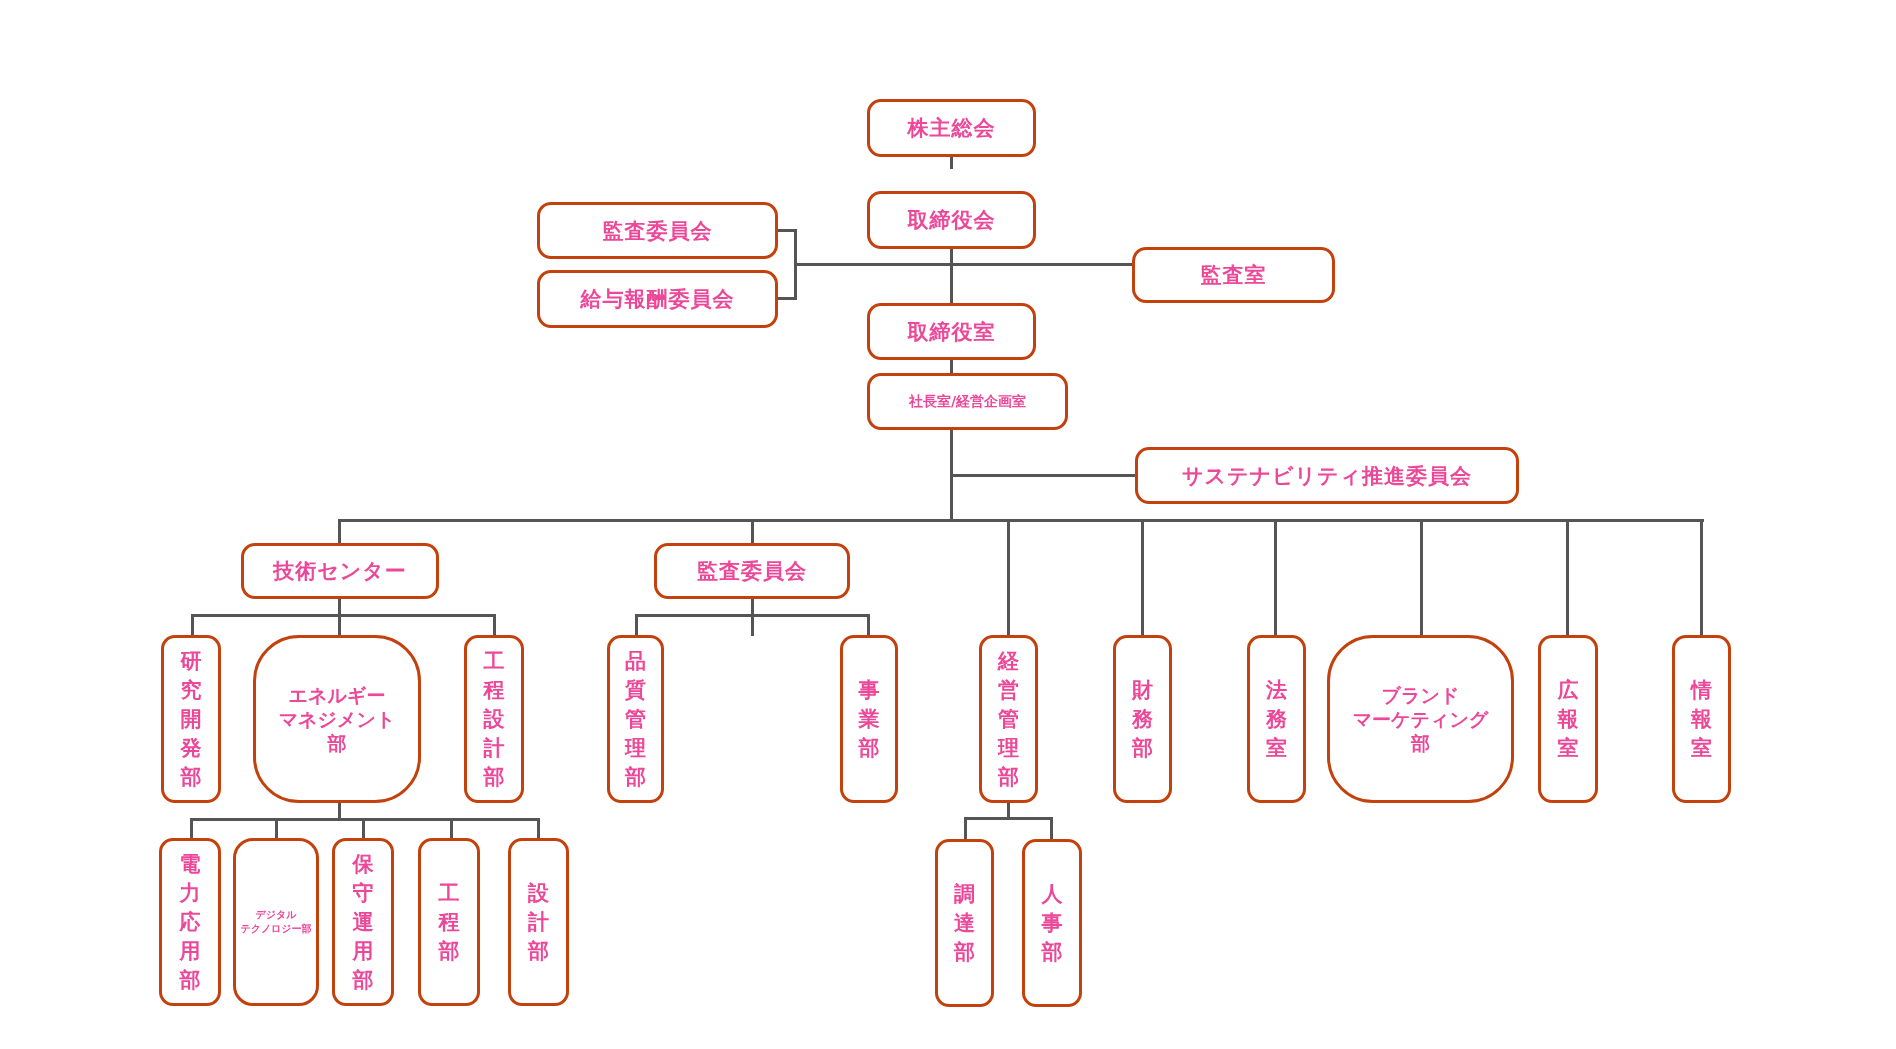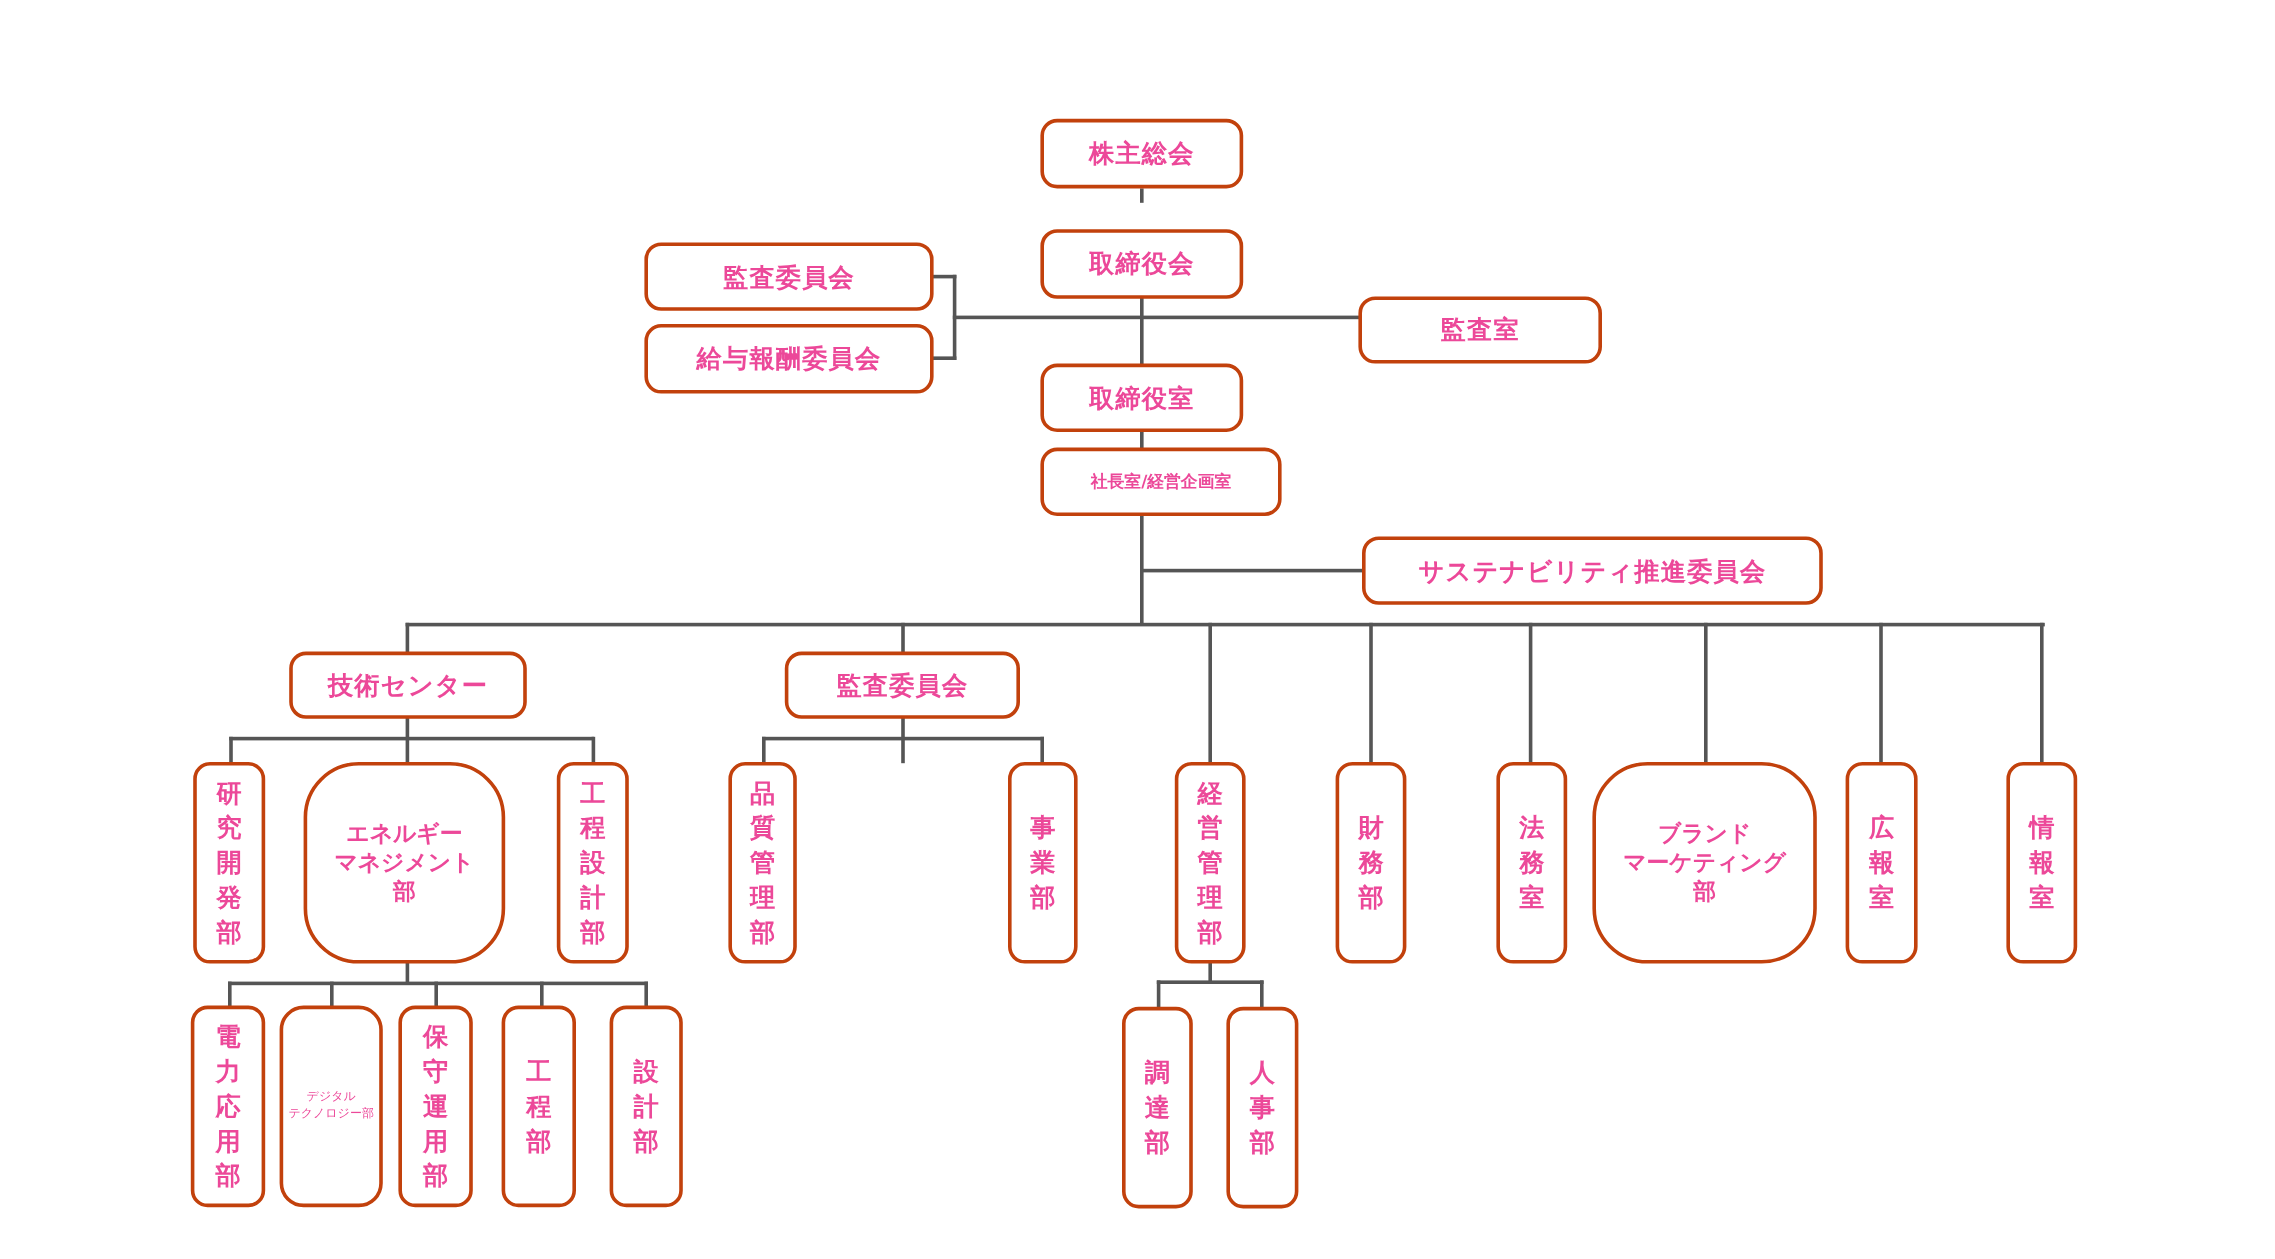--- a/index.html
+++ b/index.html
@@ -6,21 +6,21 @@
   body { width: 1896px; height: 1049px; position: relative; overflow: hidden;
          font-family: "DejaVu Sans", "Liberation Sans", sans-serif; color: #555555; }
   #chart { position: absolute; left: 0; top: 0; width: 1896px; height: 1049px; }
   .line { position: absolute; background: #555555; }
   .box { position: absolute; box-sizing: border-box; border: 3px solid #c2410c; background: #ffffff;
          border-radius: 14px; display: flex; align-items: center; justify-content: center;
          text-align: center; font-weight: bold; color: #ec4899; }
   .box.big { border-radius: 46px; }
   .box.wide { font-size: 21px; letter-spacing: 1px; }
   .box.small { font-size: 14px; }
-  .box.tiny { font-size: 10px; line-height: 14px; font-weight: normal; }
+  .box.tiny { font-size: 10px; line-height: 14px; font-weight: bold; }
   .box.vert { font-size: 21px; line-height: 29px; }
   .box.multi { font-size: 19px; line-height: 24px; }
   .lbl { white-space: pre-line; display: block; }
 </style>
 </head>
 <body>
 
 <div id="chart">
 
   <div class="line" style="left:950px;top:157px;width:3px;height:12px;"></div>

